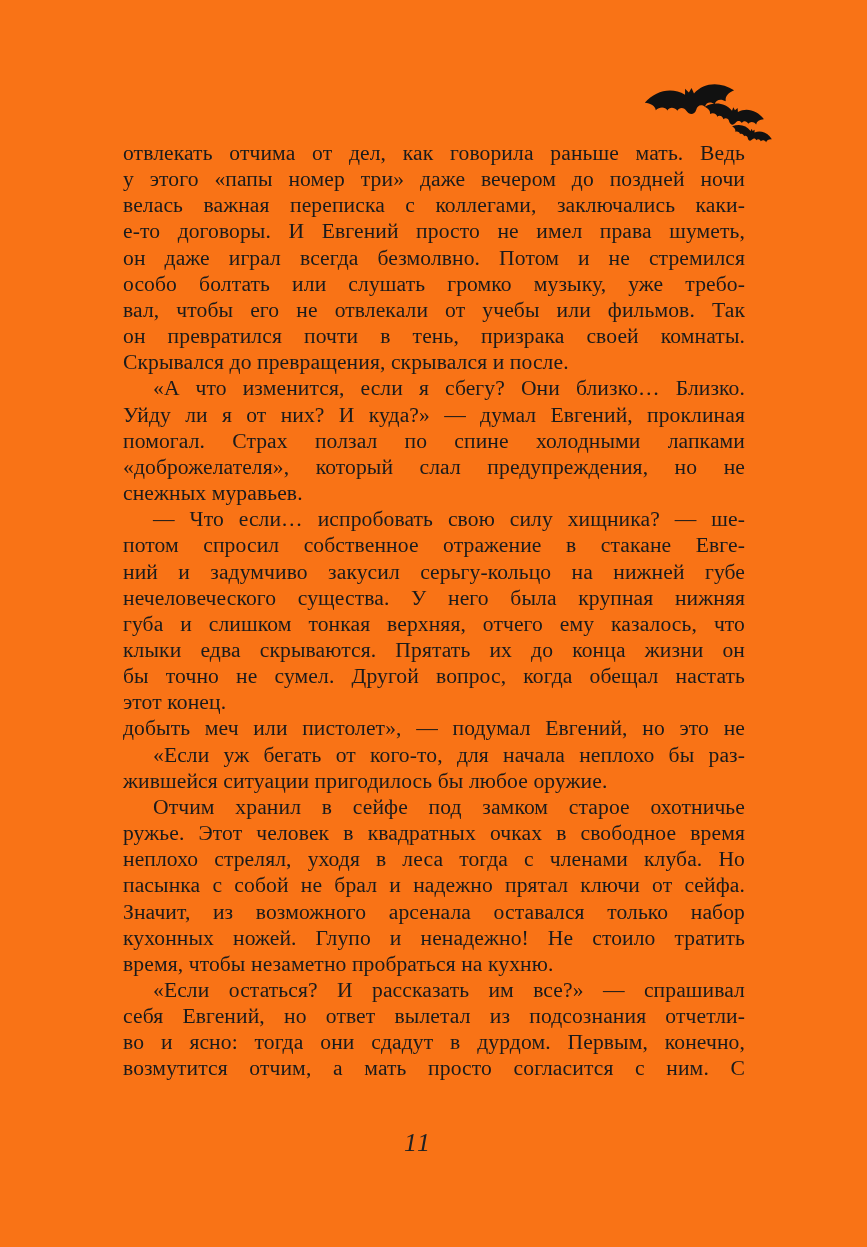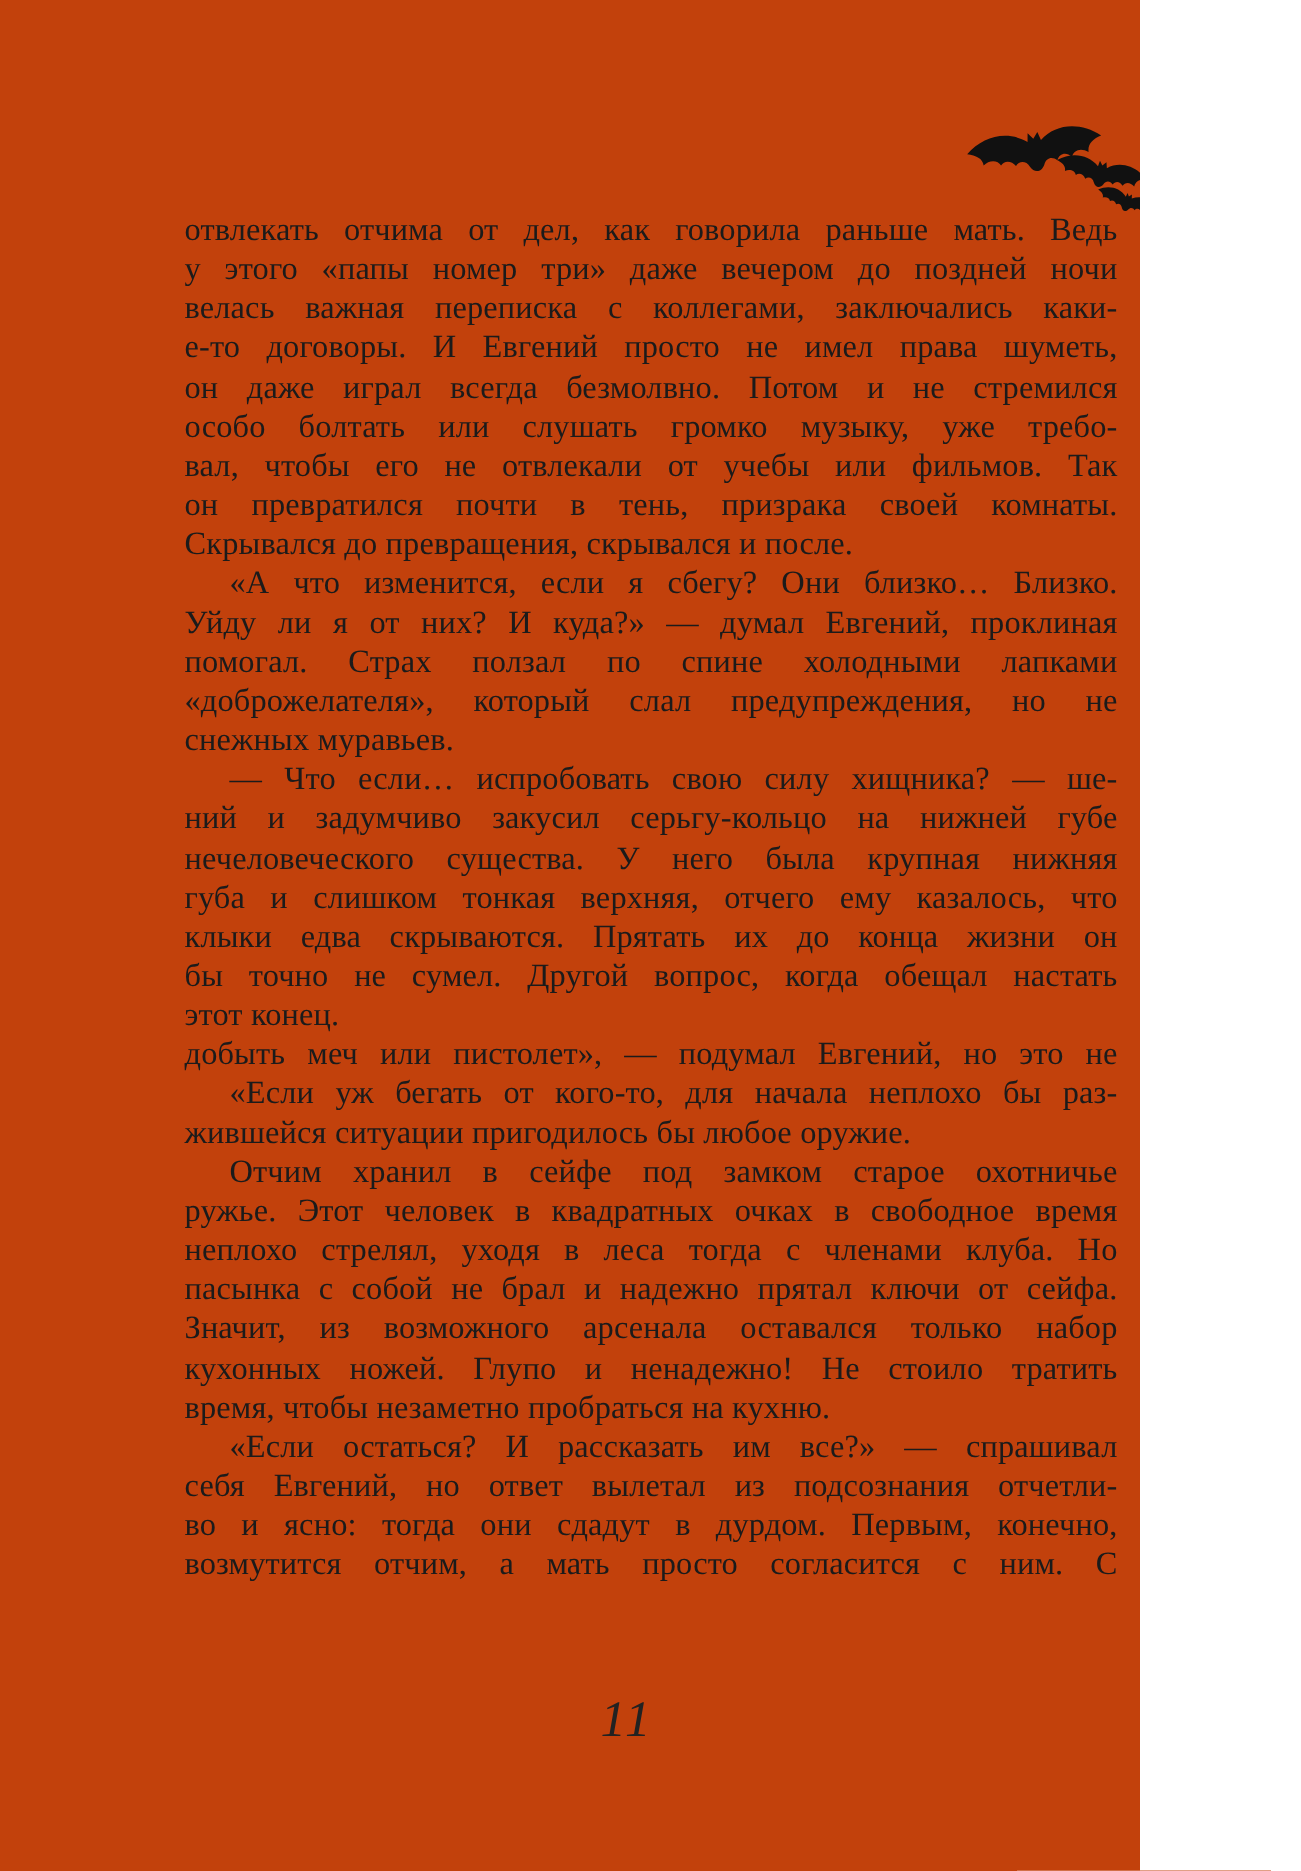--- a/index.html
+++ b/index.html
@@ -1,20 +1,20 @@
 <!DOCTYPE html>
 <html><head>
 <meta charset="utf-8">
 <style>
   html, body { margin: 0; padding: 0; }
   .page {
     position: relative;
-    width: 760px;
+    width: 867px;
     height: 1247px;
-    background: #c2410c;
+    background: #f97316;
     font-family: "Liberation Serif", "DejaVu Serif", serif;
     color: #1b1b1b;
     overflow: hidden;
     text-decoration: underline;
   }
   .bats {
     position: absolute;
     left: 638px;
     top: 84px;
     width: 150px;
@@ -40,21 +40,21 @@
     text-align: left;
     text-align-last: left;
   }
   .page-number {
     position: absolute;
     left: 123px;
     top: 1128px;
     width: 590px;
     text-align: center;
     font-style: italic;
-    font-size: 34px;
+    font-size: 26px;
     letter-spacing: 2px;
     color: #222;
   }
 </style>
 </head>
 <body>
 
 <div class="page">
 
   <svg class="bats" viewBox="0 0 150 80" xmlns="http://www.w3.org/2000/svg" aria-hidden="true">
@@ -97,20 +97,21 @@
     <div class="para">
       <div class="line indent">«А что изменится, если я сбегу? Они близко… Близко.</div>
       <div class="line">Уйду ли я от них? И куда?» — думал Евгений, проклиная</div>
       <div class="line">помогал. Страх ползал по спине холодными лапками</div>
       <div class="line">«доброжелателя», который слал предупреждения, но не</div>
       <div class="line last">снежных муравьев.</div>
     </div>
 
     <div class="para">
       <div class="line indent">— Что если… испробовать свою силу хищника? — ше-</div>
+      <div class="line">потом спросил собственное отражение в стакане Евге-</div>
       <div class="line">ний и задумчиво закусил серьгу-кольцо на нижней губе</div>
       <div class="line">нечеловеческого существа. У него была крупная нижняя</div>
       <div class="line">губа и слишком тонкая верхняя, отчего ему казалось, что</div>
       <div class="line">клыки едва скрываются. Прятать их до конца жизни он</div>
       <div class="line">бы точно не сумел. Другой вопрос, когда обещал настать</div>
       <div class="line last">этот конец.</div>
     </div>
 
     <div class="para">
       <div class="line">добыть меч или пистолет», — подумал Евгений, но это не</div>

